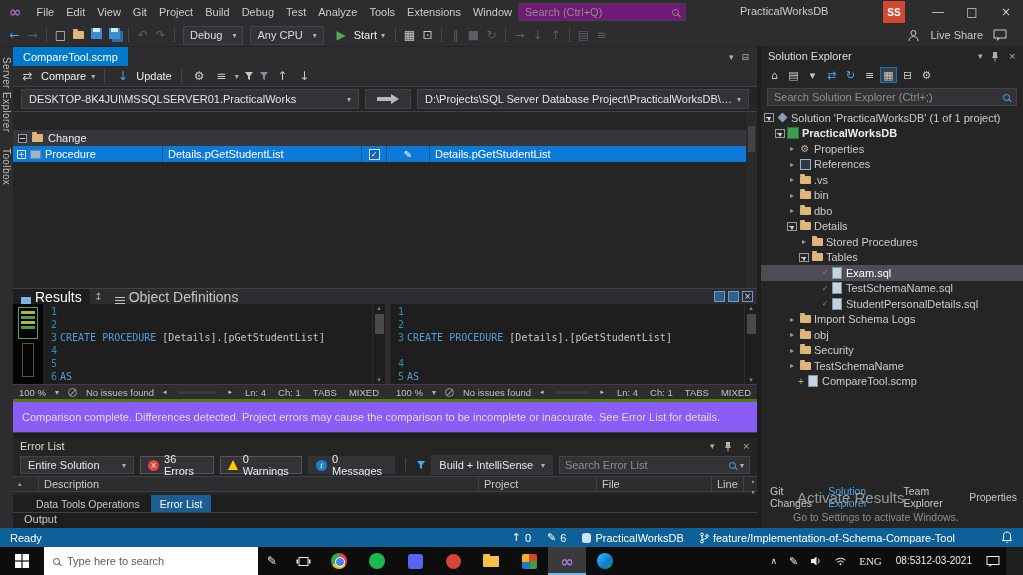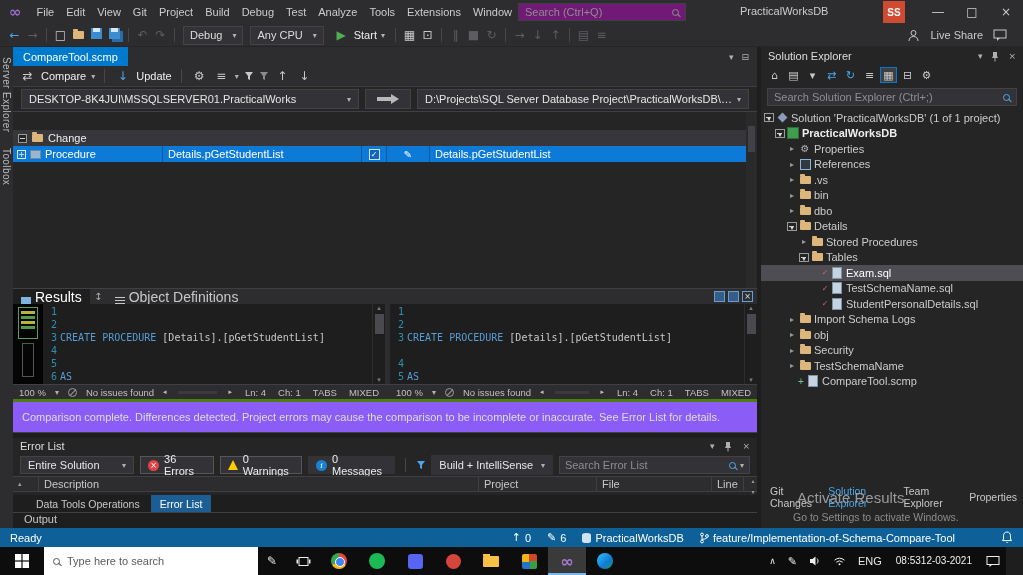--- a/index.html
+++ b/index.html
@@ -798,21 +798,21 @@
             <path d="M8 2.5c1.4 1.4 1.4 3.6 0 5" stroke="#eee" fill="none"></path>
           </svg>
       </span>
       <span class="trayi">
         <svg width="13" height="10">
             <path d="M1.5 4.2a8 8 0 0 1 10 0" stroke="#eee" fill="none"></path>
             <path d="M3.3 6.2a5 5 0 0 1 6.4 0" stroke="#eee" fill="none"></path>
             <circle cx="6.5" cy="8.3" r="1" fill="#eee"></circle>
           </svg>
       </span>
-      <span class="trayi" style="font-family:Liberation Sans, sans-serif">ENG</span>
+      <span class="trayi" style="font-family:Liberation Serif, serif">ENG</span>
       <div class="clock">
         <span>08:53</span>
         <span>12-03-2021</span>
       </div>
       <span class="trayi">
         <svg width="14" height="12">
             <rect x="1" y="1.5" width="12" height="8" fill="none" stroke="#eee"></rect>
             <path d="M3.5 9.5v2.5l3-2.5z" fill="#eee"></path>
           </svg>
       </span>

